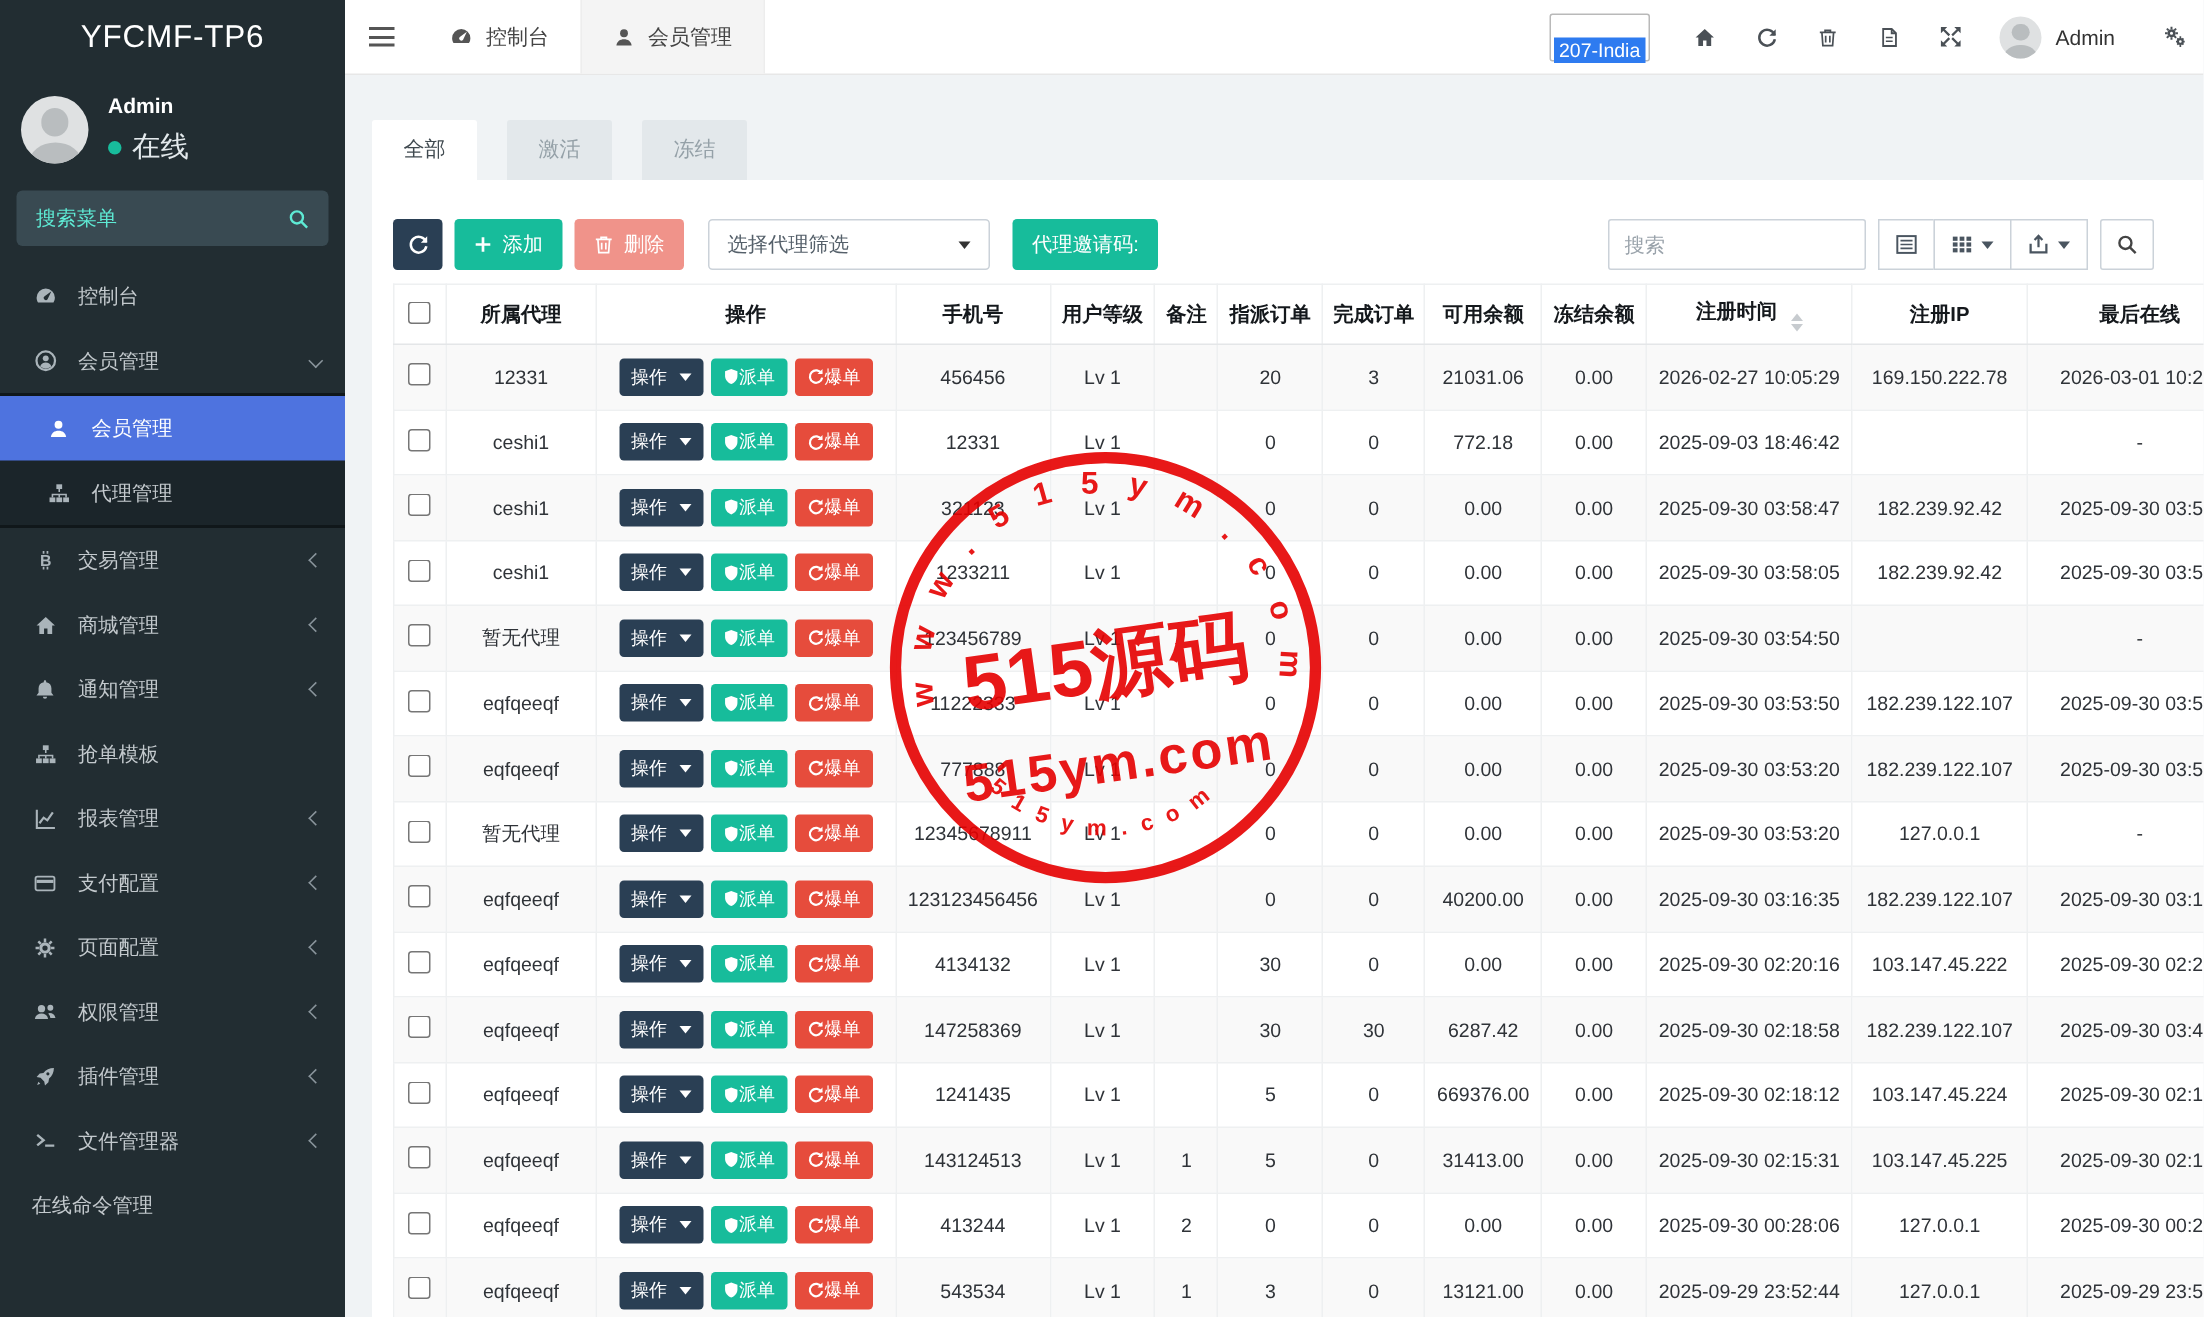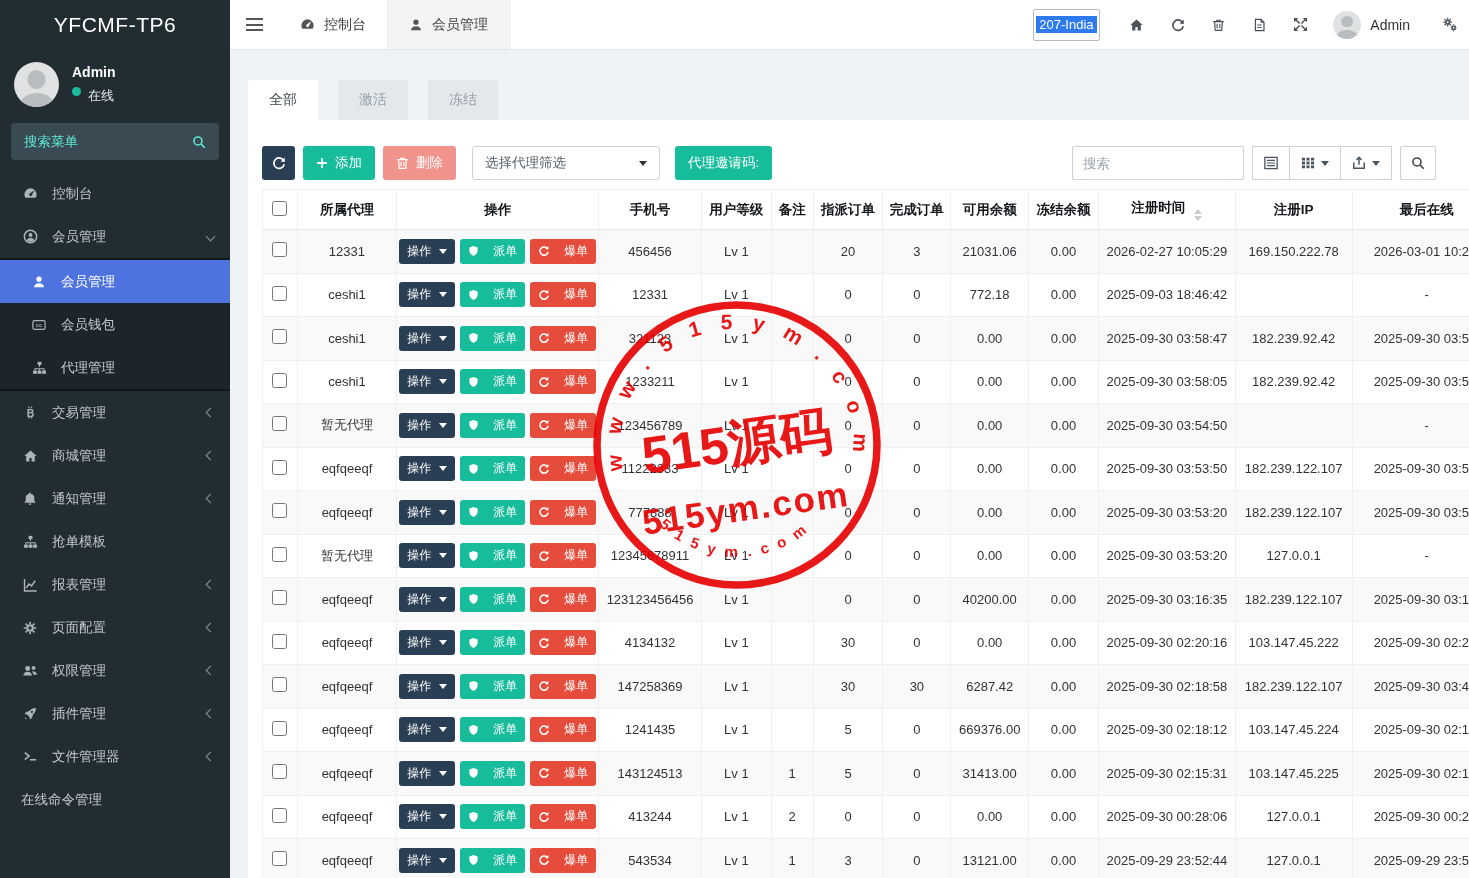--- a/index.html
+++ b/index.html
@@ -8,42 +8,42 @@
 svg{display:block}
 
 .sidebar{position:absolute;left:0;top:0;width:230px;height:100%;background:#222d32;z-index:10;overflow:hidden}
 .logo{height:50px;display:flex;align-items:center;justify-content:center;color:#fff;font-size:21px;letter-spacing:.5px}
 .logo b{font-weight:normal}
 .user-panel{display:flex;align-items:center;gap:13px;padding:12px 14px 8px}
 .avatar{width:45px;height:45px;border-radius:50%;background:#dfe1e2;position:relative;overflow:hidden;flex:none}
 .avatar::before{content:"";position:absolute;left:50%;top:18%;transform:translateX(-50%);width:42%;height:42%;border-radius:50%;background:#b9bdbf}
 .avatar::after{content:"";position:absolute;left:50%;top:68%;transform:translateX(-50%);width:78%;height:60%;border-radius:50%;background:#b9bdbf}
 .user-meta .name{color:#fff;font-weight:bold;font-size:14px;margin-bottom:7px}
-.user-meta .status{color:#e3e9ec;font-size:13px;display:flex;align-items:flex-start;gap:7px}
+.user-meta .status{color:#e3e9ec;font-size:19px;display:flex;align-items:center;gap:7px}
 .dot{width:9px;height:9px;border-radius:50%;background:#18bc9c;display:inline-block}
 .menu-search{margin:8px 11px 12px;background:#394a52;border-radius:4px;height:37px;display:flex;align-items:center;justify-content:space-between;padding:0 13px;color:#5eead4;font-size:13.5px;cursor:text}
 .menu{list-style:none}
 .menu-item{height:43px;display:flex;align-items:center;gap:13px;padding:0 16px 0 21px;color:#c3c9cd;font-size:13.5px;cursor:pointer}
 .menu-item .micon{width:18px;display:flex;justify-content:center;color:#aab4ba;flex:none}
 .menu-item.active{background:#4e73df;color:#fff}
 .menu-item.active .micon{color:#fff}
 .chev{width:7px;height:7px;border-right:1.7px solid #8a959c;border-bottom:1.7px solid #8a959c;margin-left:auto;flex:none}
 .chev.down{transform:rotate(45deg)}
 .chev.left{transform:rotate(135deg)}
 .submenu{background:#1b252a;border-top:2px solid #10171a;border-bottom:2px solid #10171a}
 .submenu .menu-item{padding-left:30px}
 
 .topbar{position:absolute;left:230px;top:0;right:0;height:50px;background:#fff;border-bottom:1px solid #e7e7e7;display:flex;align-items:stretch;z-index:9}
 .burger{display:flex;flex-direction:column;justify-content:center;gap:3.5px;padding:0 16px;cursor:pointer}
 .burger i{display:block;width:17px;height:2px;background:#555}
 .tb-tab{display:flex;align-items:center;gap:9px;padding:0 21px;font-size:14px;color:#444;cursor:pointer}
 .tb-tab .micon{color:#555}
 .tb-tab.active{background:#f4f4f4;border-left:1px solid #ededed;border-right:1px solid #ededed}
 .tb-right{margin-left:auto;display:flex;align-items:center;padding-right:4px}
-.lang-box{width:67px;height:26px;border:1px solid #b9b9b9;border-radius:2px;background:#fff;display:flex;align-items:center;padding:15px 2px;margin-right:16px;cursor:text}
+.lang-box{width:67px;height:26px;border:1px solid #b9b9b9;border-radius:2px;background:#fff;display:flex;align-items:flex-start;padding:15px 2px;margin-right:16px;cursor:text}
 .lang-box span{background:#2e7bf0;color:#fff;font-size:13px;padding:1px 3px;white-space:nowrap}
 .tb-icon{width:41px;display:flex;justify-content:center;align-items:center;color:#4a5056;cursor:pointer}
 .avatar-sm{width:28px;height:28px;margin:0 9px 0 12px;cursor:pointer}
 .admin-name{font-size:14px;color:#333;margin-right:25px;cursor:pointer}
 
 .content{position:absolute;left:230px;top:50px;right:0;bottom:0;background:#f0f3f5}
 .tabstrip{display:flex;margin:30px 0 0 18px}
 .ptab{height:40px;padding:0 21px;display:flex;align-items:center;font-size:14px;background:#e3e8eb;color:#95a1a8;margin-right:20px;cursor:pointer;border-radius:2px 2px 0 0}
 .ptab.active{background:#fff;color:#404a50}
 .panel{position:absolute;left:18px;top:70px;width:1254px;height:758px;background:#fff;padding:26px 0 0 14px}
@@ -63,21 +63,21 @@
 .vbtn+.vbtn{margin-left:-1px}
 .btn-search2{margin-left:8px;height:34px;width:36px;background:#fff;border:1px solid #cbd2d9;border-radius:2px;color:#444;display:inline-flex;align-items:center;justify-content:center;cursor:pointer}
 
 table{border-collapse:collapse;table-layout:fixed;margin-top:9px;font-size:13px;color:#2f3338}
 th,td{border:1px solid #eef0f1;text-align:center;overflow:hidden;white-space:nowrap;padding:0 2px}
 th{height:40px;font-size:13.5px;font-weight:bold;color:#14181c;border-bottom:1px solid #e4e6e8}
 td{height:43.5px}
 tbody tr:nth-child(odd){background:#f9f9f9}
 input[type=checkbox]{width:15px;height:15px;cursor:pointer}
 .actions{display:flex;gap:5px;justify-content:center;align-items:center}
-.row-btn{height:25px;border:none;border-radius:3px;color:#fff;font-size:12px;display:inline-flex;align-items:center;gap:14px;padding:0 8px;cursor:pointer;font-family:inherit}
+.row-btn{height:25px;border:none;border-radius:3px;color:#fff;font-size:12px;display:inline-flex;align-items:center;gap:0;padding:0 8px;cursor:pointer;font-family:inherit}
 .rb-op{background:#2a3f54;gap:8px}
 .rb-dispatch{background:#17bc9b}
 .rb-burst{background:#e64c3c}
 .sort{display:inline-flex;flex-direction:column;gap:2px;margin-left:9px;vertical-align:-2px;cursor:pointer}
 .sort i{width:0;height:0;border-left:4px solid transparent;border-right:4px solid transparent}
 .sort .up{border-bottom:5px solid #c7cbcf}
 .sort .dn{border-top:5px solid #c7cbcf}
 
 .stamp{position:absolute;left:580px;top:288px;width:315px;height:315px;z-index:40;pointer-events:none;opacity:.9}
 </style>
@@ -133,29 +133,20 @@
           <span class="micon">
             <svg viewBox="0 0 16 16" width="14" height="14">
               <circle cx="8" cy="4.8" r="3" fill="currentColor"></circle>
               <path d="M2.2 14c.4-3 2.8-4.6 5.8-4.6s5.4 1.6 5.8 4.6z" fill="currentColor"></path>
             </svg>
           </span>
           <span>会员管理</span>
         </div>
         <div class="menu-item">
           <span class="micon">
-            <svg viewBox="0 0 16 16" width="16" height="14">
-              <rect x="1" y="3" width="14" height="10" rx="2" fill="none" stroke="currentColor" stroke-width="1.4"></rect>
-              <text x="8" y="10.6" font-size="6.5" font-weight="bold" text-anchor="middle" fill="currentColor">cc</text>
-            </svg>
-          </span>
-          <span>会员钱包</span>
-        </div>
-        <div class="menu-item">
-          <span class="micon">
             <svg viewBox="0 0 16 16" width="15" height="14">
               <rect x="5.8" y="1" width="4.4" height="3.6" fill="currentColor"></rect>
               <rect x="0.6" y="11" width="4.4" height="3.6" fill="currentColor"></rect>
               <rect x="5.8" y="11" width="4.4" height="3.6" fill="currentColor"></rect>
               <rect x="11" y="11" width="4.4" height="3.6" fill="currentColor"></rect>
               <path d="M8 4.6v2.2M2.8 11V8.8h10.4V11M8 8.8V11" fill="none" stroke="currentColor" stroke-width="1.2"></path>
             </svg>
           </span>
           <span>代理管理</span>
         </div>
@@ -201,20 +192,30 @@
         <span>抢单模板</span>
       </div>
       <div class="menu-item">
         <span class="micon">
           <svg viewBox="0 0 16 16" width="15" height="14">
             <path d="M1.2 1v13.8H15" fill="none" stroke="currentColor" stroke-width="1.6"></path>
             <path d="M3.2 11.2l3.2-4.2 2.8 2 4.2-6" fill="none" stroke="currentColor" stroke-width="1.7"></path>
           </svg>
         </span>
         <span>报表管理</span>
+        <span class="chev left"></span>
+      </div>
+      <div class="menu-item">
+        <span class="micon">
+          <svg viewBox="0 0 16 16" width="16" height="14">
+            <rect x="0.8" y="2.8" width="14.4" height="10.4" rx="1.4" fill="none" stroke="currentColor" stroke-width="1.4"></rect>
+            <rect x="1.6" y="5.2" width="12.8" height="2.4" fill="currentColor"></rect>
+          </svg>
+        </span>
+        <span>支付配置</span>
         <span class="chev left"></span>
       </div>
       <div class="menu-item">
         <span class="micon">
           <svg viewBox="0 0 16 16" width="14" height="14">
             <g stroke="currentColor" stroke-width="1.9">
               <path d="M8 .8v2.6M8 12.6v2.6M.8 8h2.6M12.6 8h2.6M2.9 2.9l1.9 1.9M11.2 11.2l1.9 1.9M13.1 2.9l-1.9 1.9M2.9 13.1l1.9-1.9"></path>
             </g>
             <circle cx="8" cy="8" r="3.2" fill="none" stroke="currentColor" stroke-width="2.4"></circle>
           </svg>

